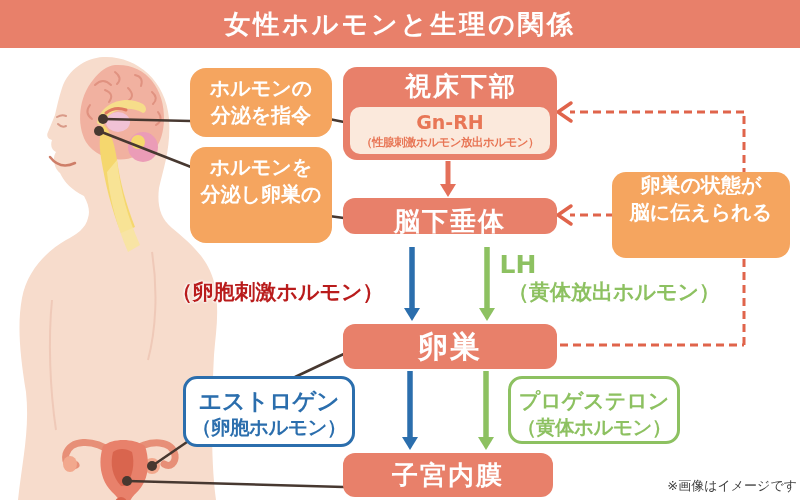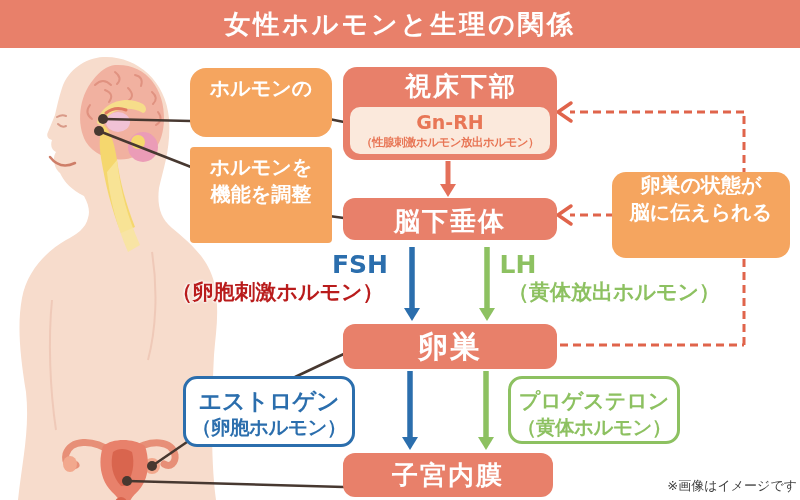--- a/index.html
+++ b/index.html
@@ -9,29 +9,29 @@
   .header{position:absolute;left:0;top:0;width:800px;height:48px;background:#E8806A;
           color:#fff;font-size:26px;font-weight:bold;line-height:48px;text-align:center;
           letter-spacing:3px;z-index:3;}
   .box{position:absolute;z-index:2;text-align:center;box-sizing:border-box;font-weight:bold;}
   .salmon{background:#E8806A;color:#ffffff;}
   .orange{background:#F5A55F;color:#ffffff;}
   .ln{display:block;text-align:center;}
 
   .callout1{left:190px;top:68px;width:142px;height:69px;border-radius:16px;
             font-size:20px;line-height:27px;padding-top:7px;}
-  .callout2{left:190px;top:147px;width:142px;height:96px;border-radius:4px;
+  .callout2{left:190px;top:147px;width:142px;height:96px;border-radius:16px;
             font-size:20px;line-height:27px;padding-top:7px;}
   .hypo{left:343px;top:67px;width:214px;height:93px;border-radius:14px;}
   .hypo-title{display:block;font-size:26px;line-height:38px;color:#fff;letter-spacing:2px;margin-left:22px;}
   .gnrh-panel{position:absolute;left:7px;top:40px;width:200px;height:47px;background:#FBE9DC;
               border-radius:10px;color:#E87656;}
   .gnrh-abbr{display:block;font-size:19px;line-height:26px;margin-top:2px;}
   .gnrh-sub{display:block;font-size:11.5px;line-height:14px;letter-spacing:-0.5px;}
-  .pituitary{left:343px;top:198px;width:214px;height:42px;border-radius:12px;
+  .pituitary{left:343px;top:198px;width:214px;height:36px;border-radius:12px;
              font-size:26px;line-height:46px;letter-spacing:2px;}
   .feedback{left:612px;top:172px;width:178px;height:86px;border-radius:14px;
             font-size:20px;line-height:27px;}
   .ovary-box{left:343px;top:324px;width:214px;height:45px;border-radius:12px;
              font-size:30px;line-height:45px;letter-spacing:2px;}
   .endo{left:343px;top:453px;width:210px;height:44px;border-radius:12px;
         font-size:26px;line-height:44px;letter-spacing:2px;}
 
   .fsh-abbr{left:310px;top:250px;width:100px;color:#2B6EAD;font-size:25px;}
   .fsh-name{left:160px;top:278px;width:235px;color:#b91c1c;font-size:21px;
@@ -158,42 +158,42 @@
     <circle cx="103" cy="119" r="5" fill="#473830"></circle>
     <circle cx="99" cy="131" r="5" fill="#473830"></circle>
     <circle cx="152" cy="466" r="5" fill="#473830"></circle>
     <circle cx="127" cy="481" r="5" fill="#473830"></circle>
   </svg>
 
   <div class="header">女性ホルモンと生理の関係</div>
 
   <div class="box orange callout1">
     <span class="ln">ホルモンの</span>
+    <span class="ln">分泌を指令</span>
   </div>
   <div class="box orange callout2">
     <span class="ln">ホルモンを</span>
-    <span class="ln">機能を調整</span>
+    <span class="ln">分泌し卵巣の</span>
   </div>
 
   <div class="box salmon hypo">
     <span class="hypo-title">視床下部</span>
     <div class="gnrh-panel">
       <span class="gnrh-abbr">Gn-RH</span>
       <span class="gnrh-sub">（性腺刺激ホルモン放出ホルモン）</span>
     </div>
   </div>
 
   <div class="box salmon pituitary">脳下垂体</div>
 
   <div class="box orange feedback">
     <span class="ln">卵巣の状態が</span>
     <span class="ln">脳に伝えられる</span>
   </div>
 
-  <div class="box fsh-abbr">FSH</div>
   <div class="box fsh-name">（卵胞刺激ホルモン）</div>
   <div class="box lh-abbr">LH</div>
   <div class="box lh-name">（黄体放出ホルモン）</div>
 
   <div class="box salmon ovary-box">卵巣</div>
 
   <div class="box outline-box estrogen">
     <span class="estro-1">エストロゲン</span>
     <span class="estro-2">（卵胞ホルモン）</span>
   </div>

